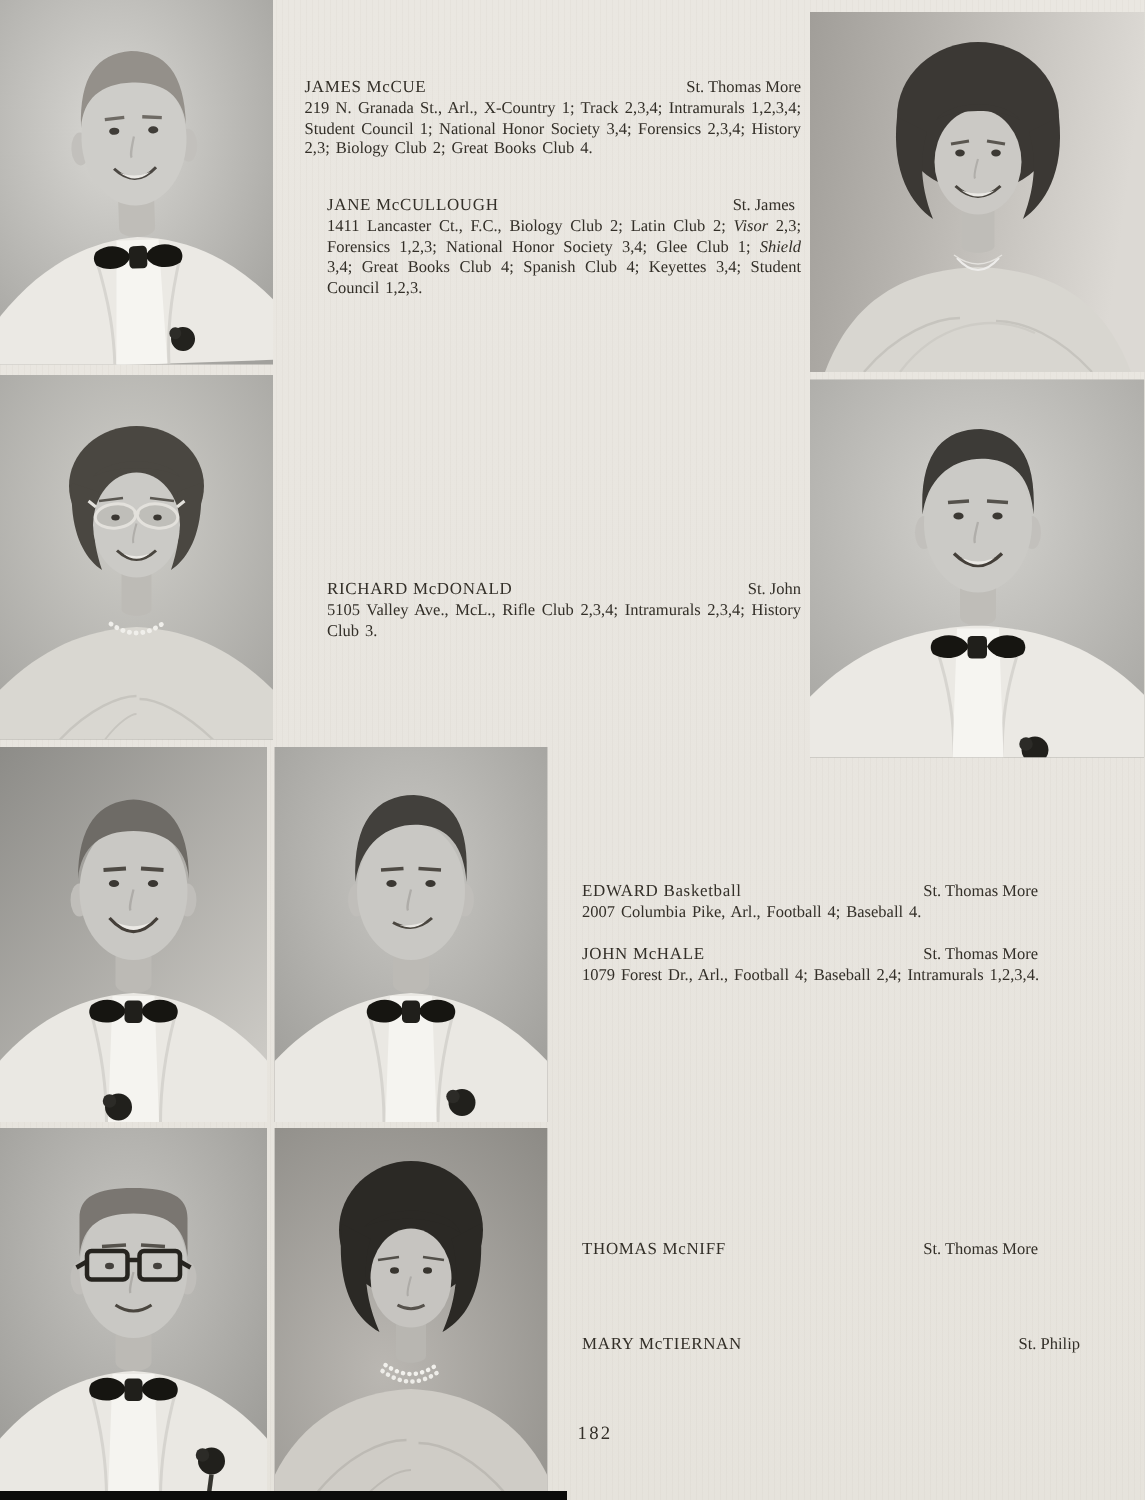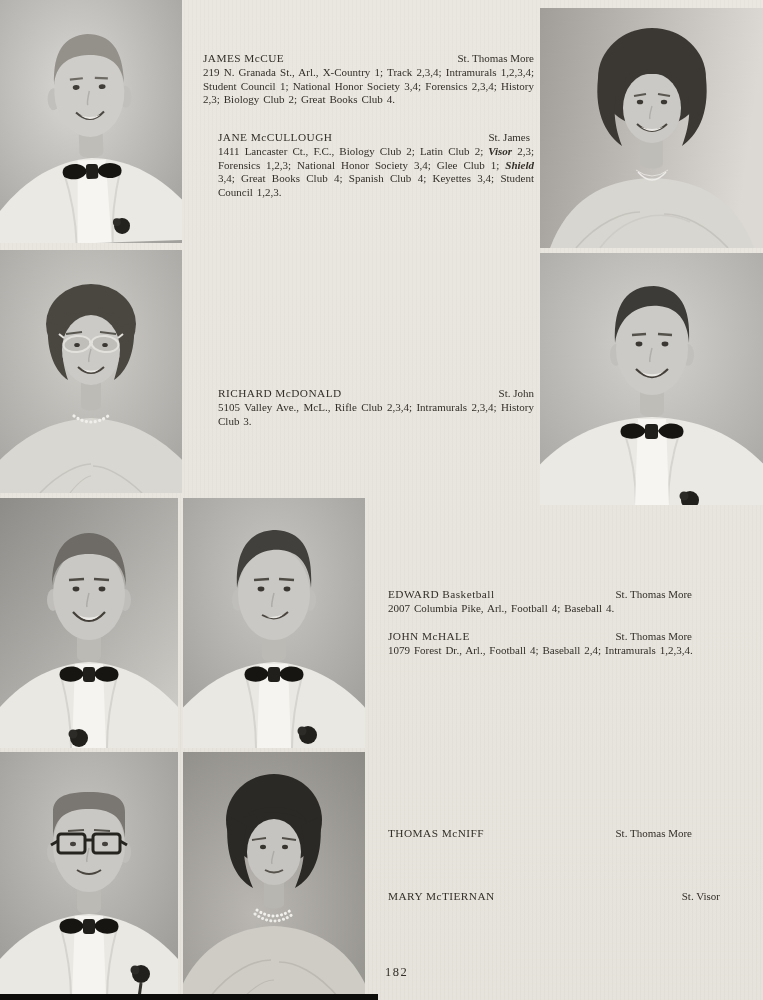--- a/index.html
+++ b/index.html
@@ -12,22 +12,22 @@
     font-family:"Liberation Serif","DejaVu Serif",serif;
     color:#332f28;
   }
   .photo { position:absolute; overflow:hidden; background:#b5b3af; }
   .photo svg { display:block; width:100%; height:100%; }
   .entry { position:absolute; font-size:11px; line-height:13.4px; }
   .entry-head { display:flex; justify-content:space-between; align-items:flex-end; }
   .entry-name { letter-spacing:0.45px; font-size:11.3px; white-space:nowrap; }
   .entry-parish { white-space:nowrap; }
   .entry-details { margin:1px 0 0 0; text-align:justify; word-spacing:1.2px; }
-  .entry-details i { font-style:italic;font-weight:bold; }
-  .page-number { position:absolute; left:385px; top:948px; font-size:12.5px; letter-spacing:1.5px;margin-top:17px; }
+  .entry-details i { font-style:italic; }
+  .page-number { position:absolute; left:385px; top:948px; font-size:12.5px; letter-spacing:1.5px; }
   .scan-bar { position:absolute; left:0; top:994px; width:378px; height:6px; background:#0c0c0b; }
 </style>
 </head>
 <body>
 
 <div class="page">
 
   <div class="photo" style="left:0;top:0;width:182px;height:243px">
     <svg viewBox="0 0 182 243" preserveAspectRatio="none">
       <defs>
@@ -349,21 +349,21 @@
   <div class="entry" style="left:388px;top:827px;width:356px">
     <div class="entry-head">
       <span class="entry-name">THOMAS McNIFF</span>
       <span class="entry-parish" style="margin-right:52px">St. Thomas More</span>
     </div>
   </div>
 
   <div class="entry" style="left:388px;top:890px;width:356px">
     <div class="entry-head">
       <span class="entry-name">MARY McTIERNAN</span>
-      <span class="entry-parish" style="margin-right:24px">St. Visor</span>
+      <span class="entry-parish" style="margin-right:24px">St. Philip</span>
     </div>
   </div>
 
   <div class="page-number">182</div>
 
   <div class="scan-bar"></div>
 
 </div>
 
 </body></html>

